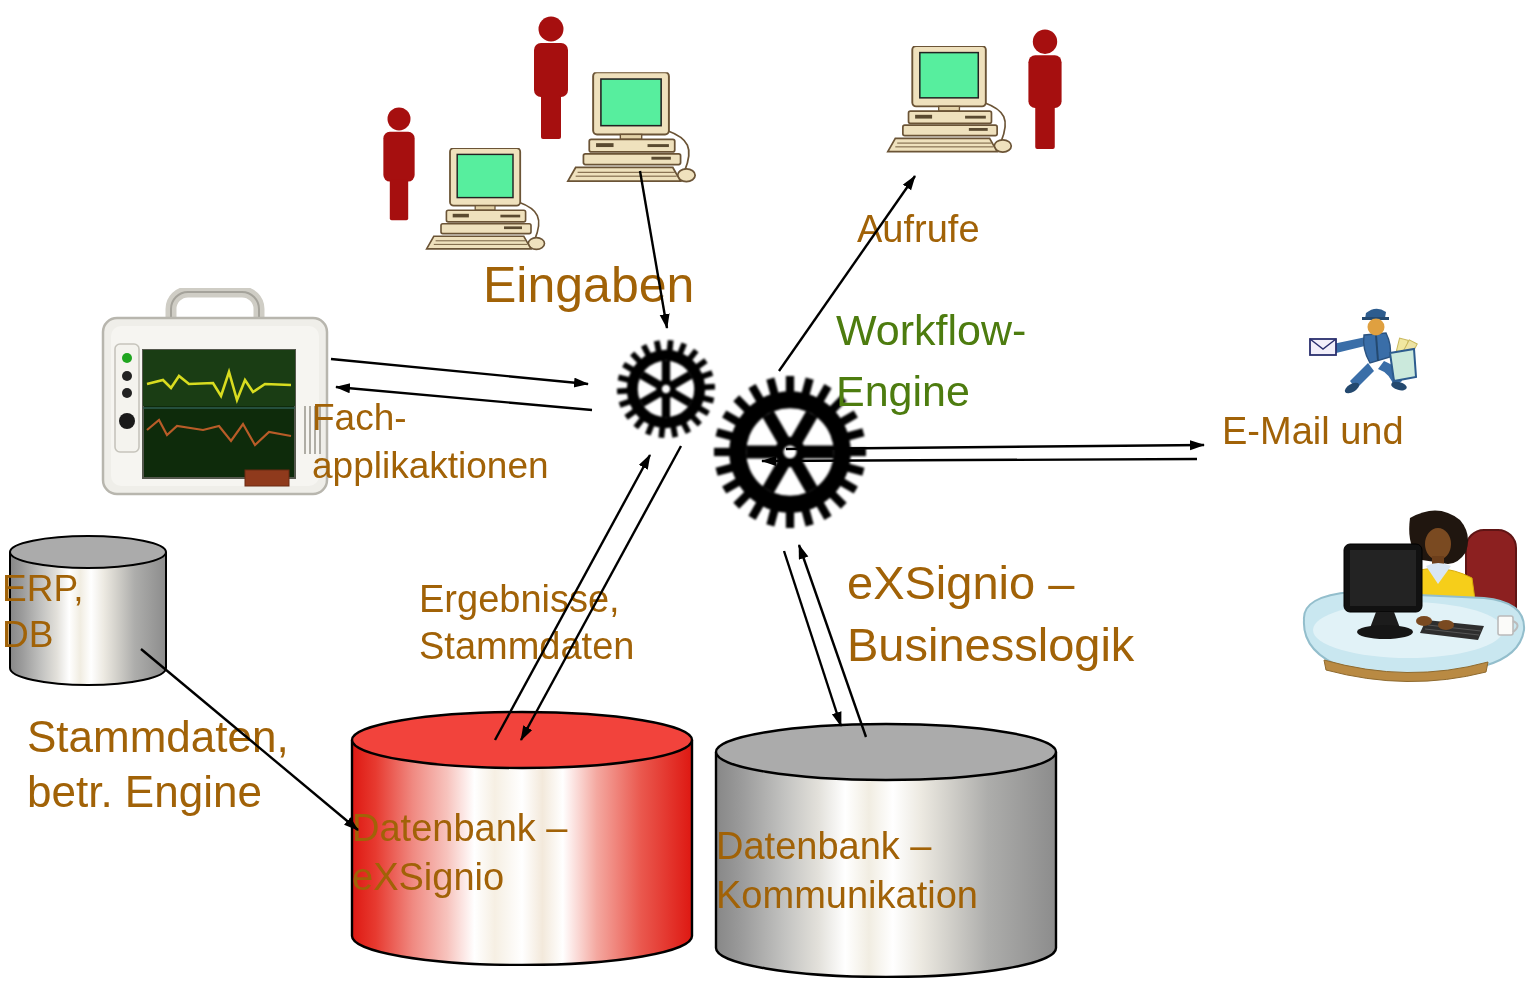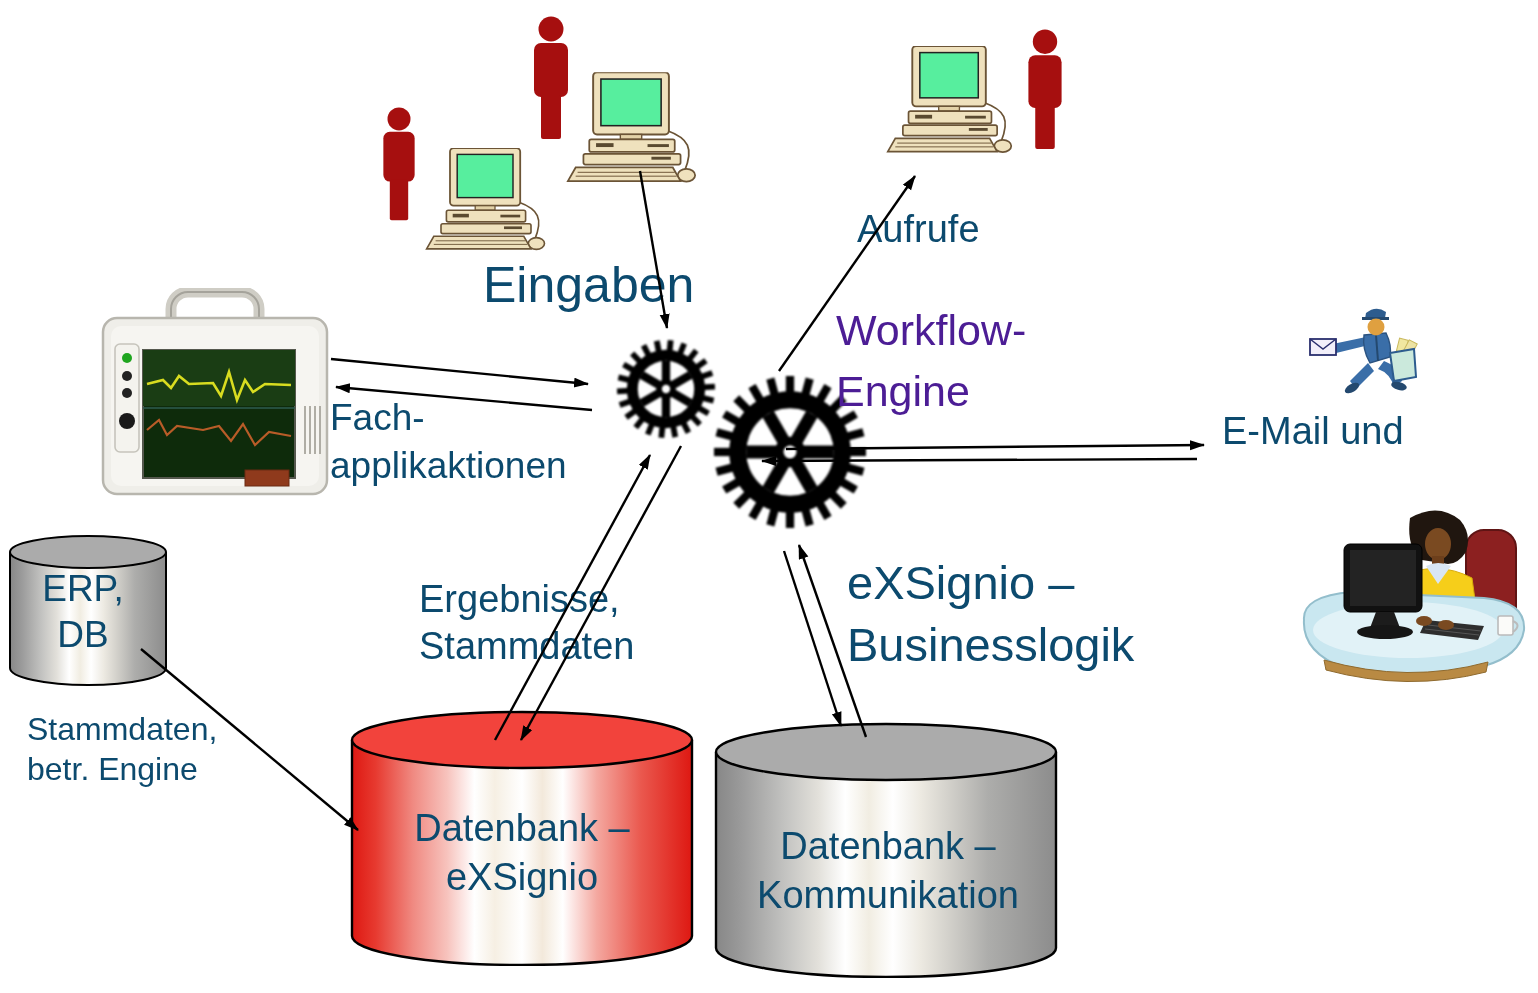--- a/index.html
+++ b/index.html
@@ -1,22 +1,22 @@
 <!DOCTYPE html>
 <html><head>
 <meta charset="utf-8">
 <style>
   html,body{margin:0;padding:0;background:#fff}
   .canvas{position:relative;width:1538px;height:993px;background:#fff;overflow:hidden;
           font-family:"Liberation Sans",sans-serif;color:#000}
   .abs{position:absolute}
-  .lbl{position:absolute;white-space:nowrap;color:#0c4a6e}
+  .lbl{position:absolute;white-space:nowrap;color:#a16207}
   .lbl span{display:block}
-  .center{text-align:center}
-  .red{color:#4c1d95}
+  .center{}
+  .red{color:#4d7c0f}
   .gear{filter:blur(0.8px)}
   svg{display:block}
 </style>
 </head>
 <body>
 
 <div class="canvas">
 
   <svg width="0" height="0" style="position:absolute" aria-hidden="true">
     <defs>
@@ -235,21 +235,21 @@
       <line x1="60.111999999999995" y1="44.088871923932416" x2="103.888" y2="119.91112807606758" stroke="#000" stroke-width="12.920000000000002"></line>
       <line x1="103.88799999999999" y1="44.08887192393241" x2="60.11200000000001" y2="119.9111280760676" stroke="#000" stroke-width="12.920000000000002"></line>
       <circle cx="82" cy="82" r="15.200000000000001" fill="#000"></circle>
       <circle cx="82" cy="82" r="6.460000000000001" fill="#fff"></circle>
     </svg>
 
   <div class="lbl" style="left:483px;top:256px;font-size:50px">
     <span>Eingaben</span>
   </div>
 
-  <div class="lbl" style="left:330px;top:394px;font-size:37px;line-height:1.3">
+  <div class="lbl" style="left:312px;top:394px;font-size:37px;line-height:1.3">
     <span>Fach-</span>
     <span>applikaktionen</span>
   </div>
 
   <div class="lbl" style="left:857px;top:208px;font-size:38px">
     <span>Aufrufe</span>
   </div>
 
   <div class="lbl red" style="left:836px;top:300px;font-size:43px;line-height:1.42">
     <span>Workflow-</span>
@@ -263,21 +263,21 @@
   <div class="lbl" style="left:419px;top:576px;font-size:38px;line-height:1.24">
     <span>Ergebnisse,</span>
     <span>Stammdaten</span>
   </div>
 
   <div class="lbl" style="left:847px;top:552px;font-size:47px;line-height:1.32">
     <span>eXSignio –</span>
     <span>Businesslogik</span>
   </div>
 
-  <div class="lbl" style="left:27px;top:710px;font-size:32px;line-height:1.24">
+  <div class="lbl" style="left:27px;top:710px;font-size:44px;line-height:1.24">
     <span>Stammdaten,</span>
     <span>betr. Engine</span>
   </div>
 
   <div class="lbl center" style="left:2px;top:566px;width:162px;font-size:37px;line-height:1.25">
     <span>ERP,</span>
     <span>DB</span>
   </div>
 
   <div class="lbl center" style="left:352px;top:804px;width:340px;font-size:38px;line-height:1.3">

